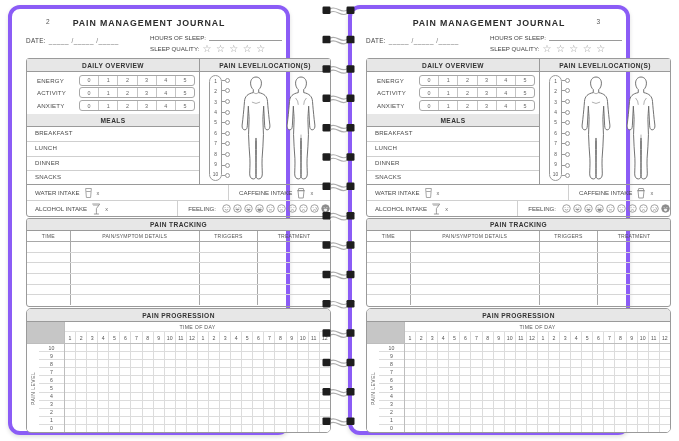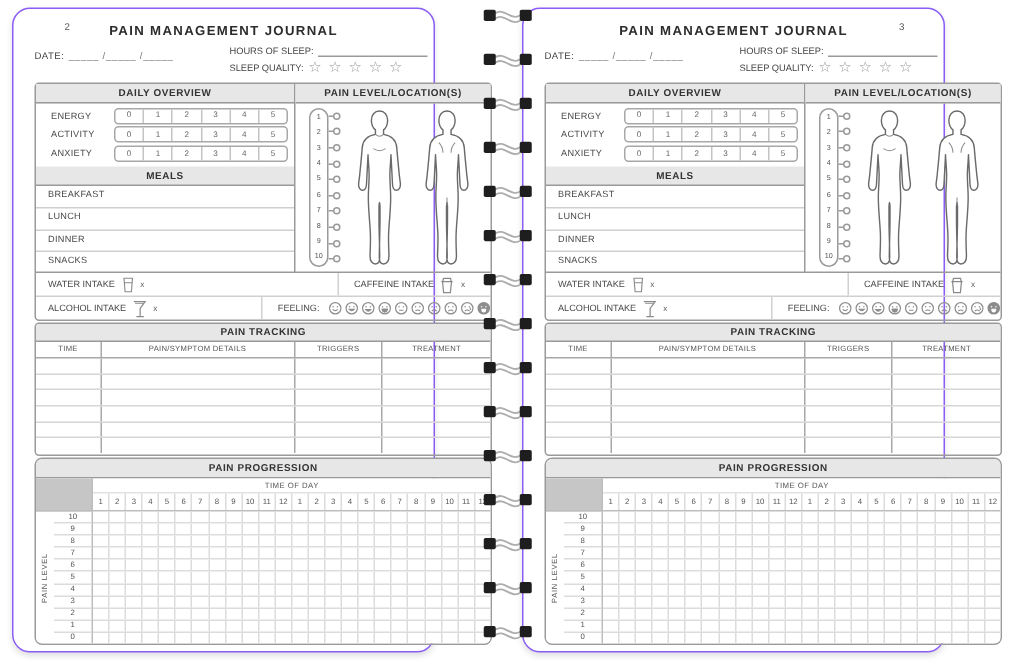--- a/index.html
+++ b/index.html
@@ -1,20 +1,20 @@
 <!DOCTYPE html>
 <html><head>
 <meta charset="utf-8">
 <style>
   *{box-sizing:border-box;margin:0;padding:0}
   html,body{width:679px;height:441px}
   body{background:#fff;font-family:"Liberation Sans",sans-serif;position:relative;overflow:hidden}
 
   .page{position:absolute;top:5px;width:282px;height:430px;background:#fff;
-        border:1px solid #8b5cf6;border-radius:12px;box-shadow:0 2px 4px rgba(0,0,0,.13)}
+        border:4px solid #8b5cf6;border-radius:12px;box-shadow:0 2px 4px rgba(0,0,0,.13)}
   .pg-left{left:8px}
   .pg-right{left:348px}
 
   .page-num{position:absolute;top:9px;font-size:6.5px;color:#555}
   .pg-left .page-num{left:34px}
   .pg-right .page-num{right:26px;left:auto}
 
   .page-title{position:absolute;top:9px;left:0;right:0;text-align:center;
               font-size:8.8px;font-weight:bold;letter-spacing:.9px;color:#2c2c2c}
 

